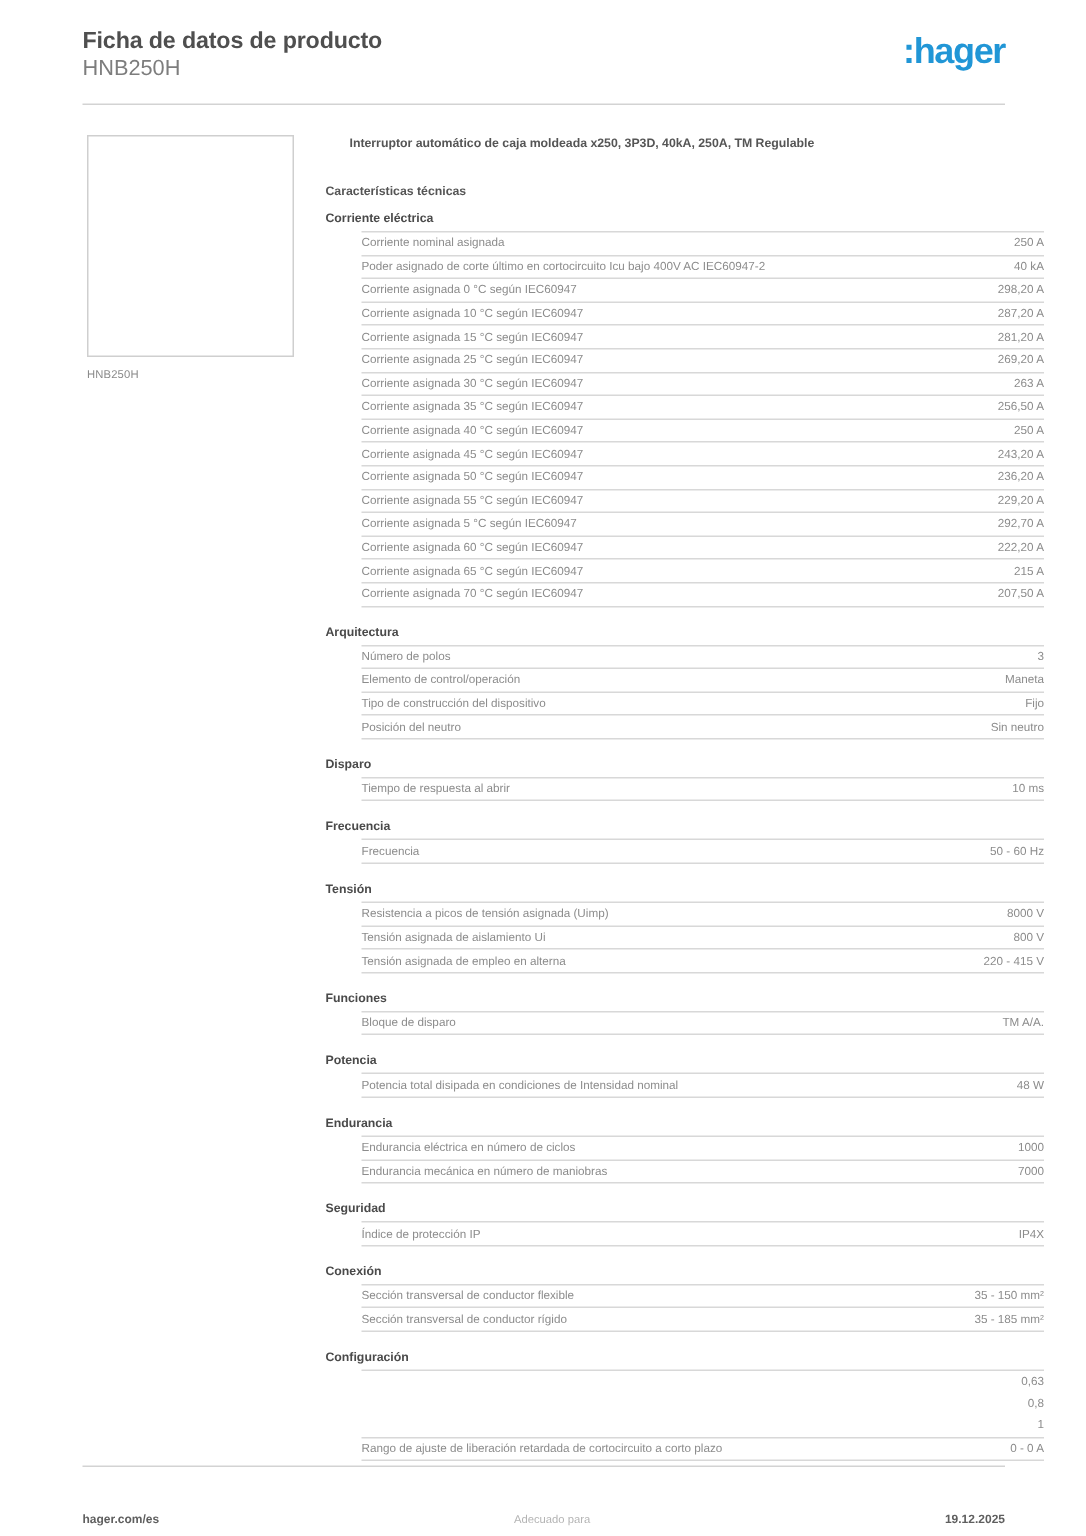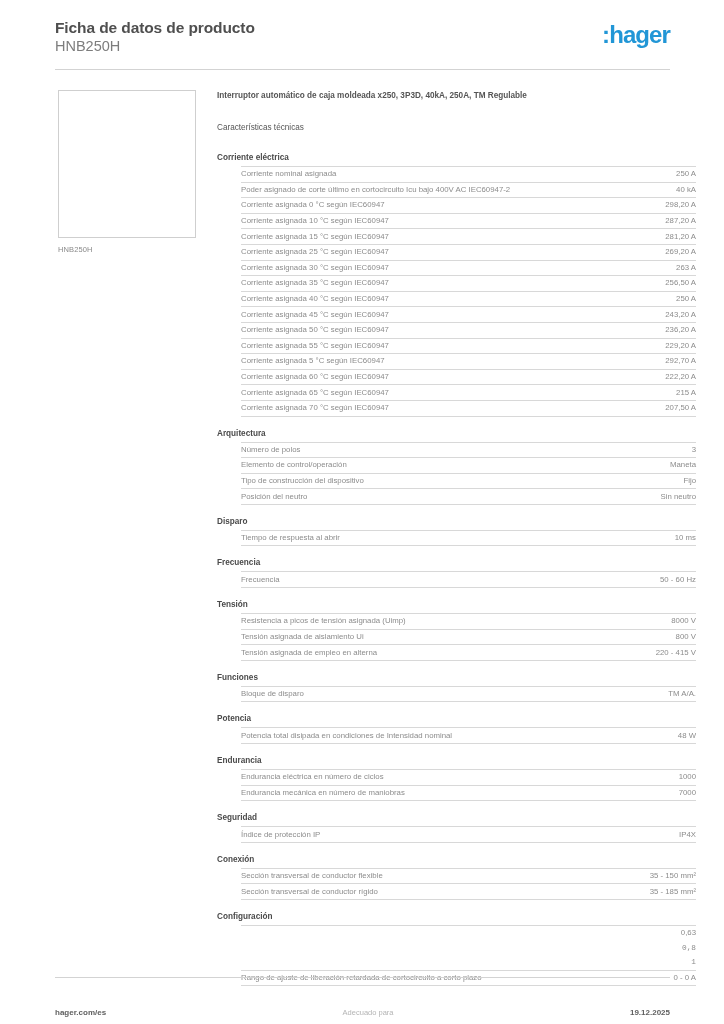--- a/index.html
+++ b/index.html
@@ -95,28 +95,28 @@
     position: absolute;
     left: 217px;
     top: 90px;
     width: 455px;
   }
   .product-desc {
     font-size: 8.2px;
     font-weight: bold;
     color: #555555;
     line-height: 12px;
-    margin: 0 0 20px 0;
+    margin: 0 0 20px 16px;
   }
   .tech-heading {
     font-size: 8.2px;
-    font-weight: normal;
+    font-weight: bold;
     color: #555555;
     line-height: 12px;
-    margin: 0 0 18px 0;
+    margin: 0 0 6px 0;
   }
 
   .section {
     margin: 0 0 11px 0;
   }
   .section-title {
     font-size: 8.2px;
     font-weight: bold;
     color: #4a4a4a;
     line-height: 12px;
@@ -147,21 +147,20 @@
     text-align: left;
     padding-right: 10px;
   }
   .spec-value {
     text-align: right;
     white-space: nowrap;
     width: 110px;
   }
   .spec-row.no-rule {
     border-top: none;
-    font-family: Liberation Mono, monospace;
   }
 
   
   .footer-rule {
     position: absolute;
     left: 55px;
     top: 977px;
     width: 615px;
     height: 1px;
     background: #d3d3d3;

